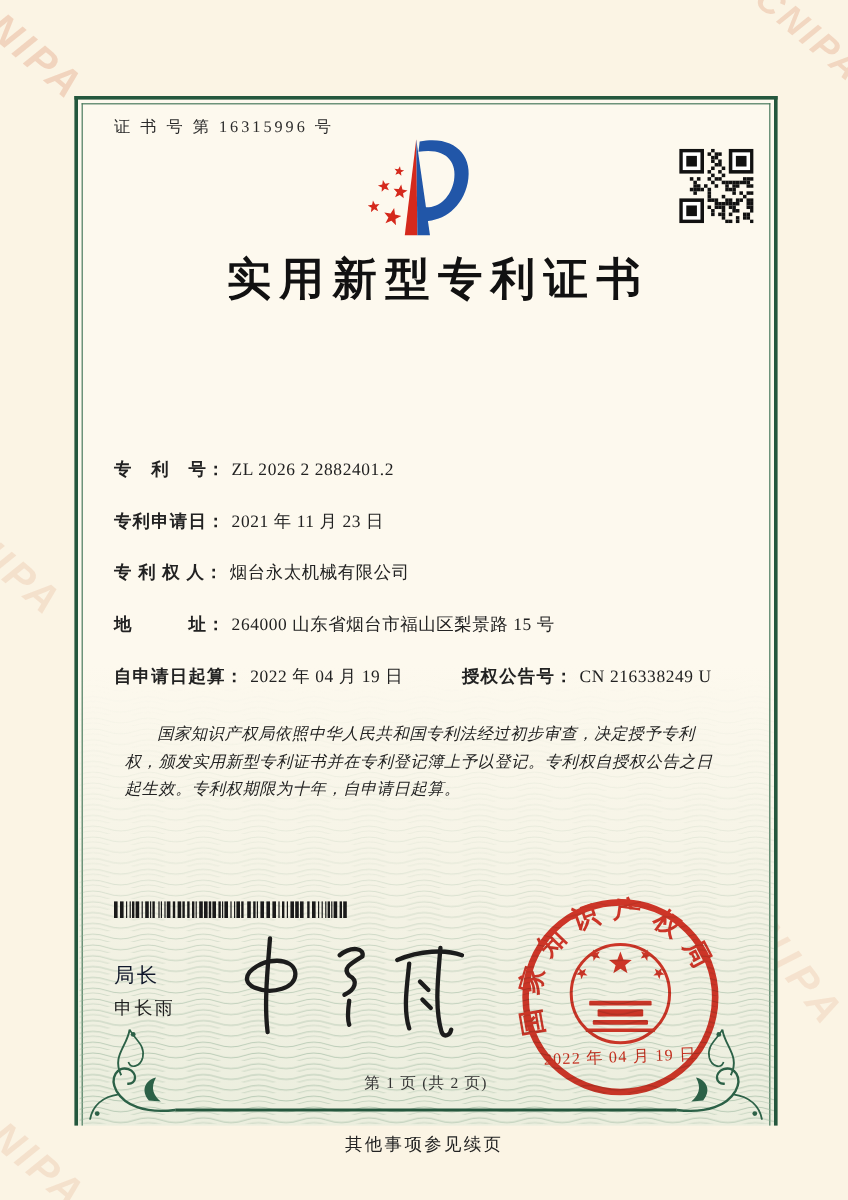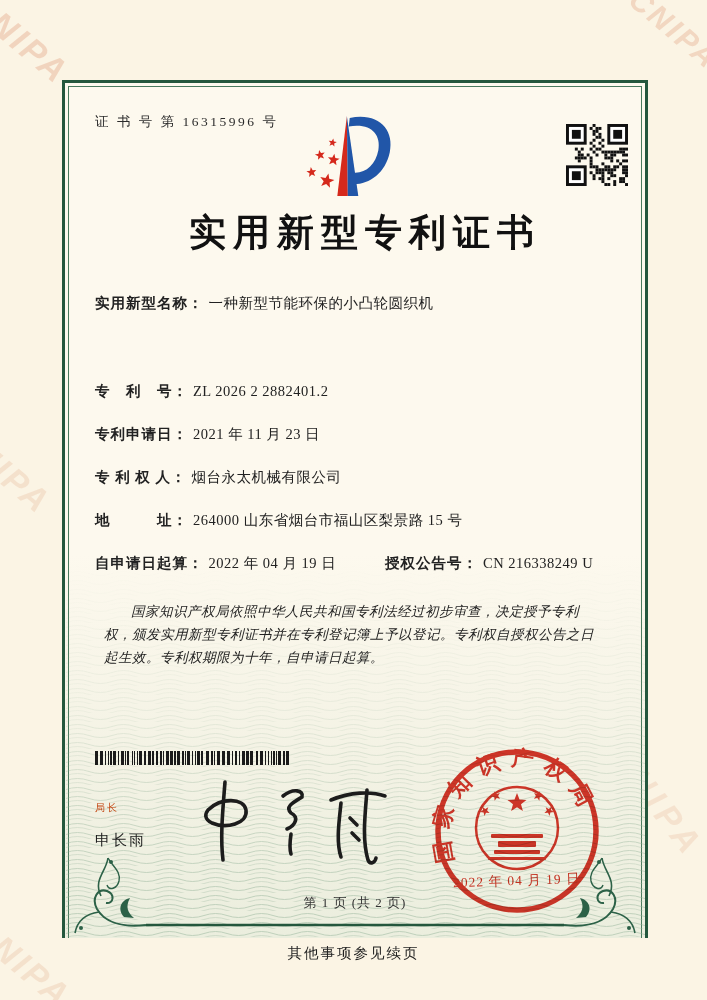--- a/index.html
+++ b/index.html
@@ -24,36 +24,36 @@
          background:linear-gradient(to bottom,#fdf9ee 0%,#fdf9ee 55%,#f3f2e4 80%,#ebeede 100%);
          box-sizing:border-box;}
   .frame-inner{position:absolute;left:3px;top:3px;right:3px;bottom:0;
                border:1px solid #4a7a5e;border-bottom:none;}
   .guilloche{position:absolute;left:66px;top:560px;width:579px;height:377px;
              -webkit-mask-image:linear-gradient(to bottom,transparent 0%,rgba(0,0,0,.3) 40%,rgba(0,0,0,.8) 65%,#000 90%);
              mask-image:linear-gradient(to bottom,transparent 0%,rgba(0,0,0,.3) 40%,rgba(0,0,0,.8) 65%,#000 90%);
              opacity:.6;pointer-events:none;}
 
   
-  .cert-number{position:absolute;left:95px;top:113px;font-size:13.5px;letter-spacing:2.5px;color:#2b2b2b;}
+  .cert-number{position:absolute;left:95px;top:97px;font-size:13.5px;letter-spacing:2.5px;color:#2b2b2b;}
   .logo{position:absolute;left:282px;top:104px;}
   .qr{position:absolute;left:566px;top:124px;width:62px;height:62px;}
   .title{position:absolute;left:62px;top:208px;width:606px;text-align:center;
          font-size:37px;font-weight:bold;letter-spacing:7px;color:#111;}
   .row{position:absolute;left:95px;width:530px;font-size:14.5px;color:#222;white-space:nowrap;}
   .row .lbl{font-weight:600;letter-spacing:1px;}
   .row .val{margin-left:5px;letter-spacing:.5px;}
   .r0{top:294px}.r1{top:338px}.r2{top:382px}.r3{top:425px}.r4{top:468px}.r5{top:511px}
   .row-grant{top:554px;}
   .grant2{position:absolute;left:290px;}
   .paras{position:absolute;left:88px;top:584px;width:534px;color:#222;}
   .paras p{margin:16px;font-size:13.5px;line-height:23px;text-indent:2em;
            font-style:italic;letter-spacing:.5px;}
   .barcode{position:absolute;left:95px;top:751px;width:197px;height:14px;}
-  .signer-title{position:absolute;left:95px;top:801px;font-size:10px;color:#c2410c;letter-spacing:2px;}
+  .signer-title{position:absolute;left:95px;top:801px;font-size:17px;color:#0f172a;letter-spacing:2px;}
   .signer-name{position:absolute;left:95px;top:831px;font-size:15px;color:#1d1d1d;letter-spacing:2px;}
   .signature{position:absolute;left:195px;top:770px;}
   .seal{position:absolute;left:428px;top:744px;mix-blend-mode:multiply;opacity:.93;}
   .page-info{position:absolute;left:62px;top:894px;width:586px;text-align:center;
              font-size:13px;color:#333;letter-spacing:1px;}
   .bottom-ornament{position:absolute;left:62px;top:851px;}
   .footer-note{position:absolute;left:0;top:944px;width:707px;text-align:center;
                font-size:14.5px;color:#222;letter-spacing:2px;}
 </style>
 </head>
@@ -210,23 +210,20 @@
         <rect x="45" y="3" width="15" height="15" fill="#fff"></rect>
         <rect x="48" y="6" width="9" height="9"></rect>
         <rect x="0" y="42" width="21" height="21"></rect>
         <rect x="3" y="45" width="15" height="15" fill="#fff"></rect>
         <rect x="6" y="48" width="9" height="9"></rect>
       </g>
     </svg>
 
   <div class="title">实用新型专利证书</div>
 
-  <div class="row r0">
-    <span class="lbl">实用新型名称：</span><span class="val">一种新型节能环保的小凸轮圆织机</span>
-  </div>
   <div class="row r2">
     <span class="lbl">专　利　号：</span><span class="val">ZL 2026 2 2882401.2</span>
   </div>
   <div class="row r3">
     <span class="lbl">专利申请日：</span><span class="val">2021 年 11 月 23 日</span>
   </div>
   <div class="row r4">
     <span class="lbl">专 利 权 人：</span><span class="val">烟台永太机械有限公司</span>
   </div>
   <div class="row r5">

